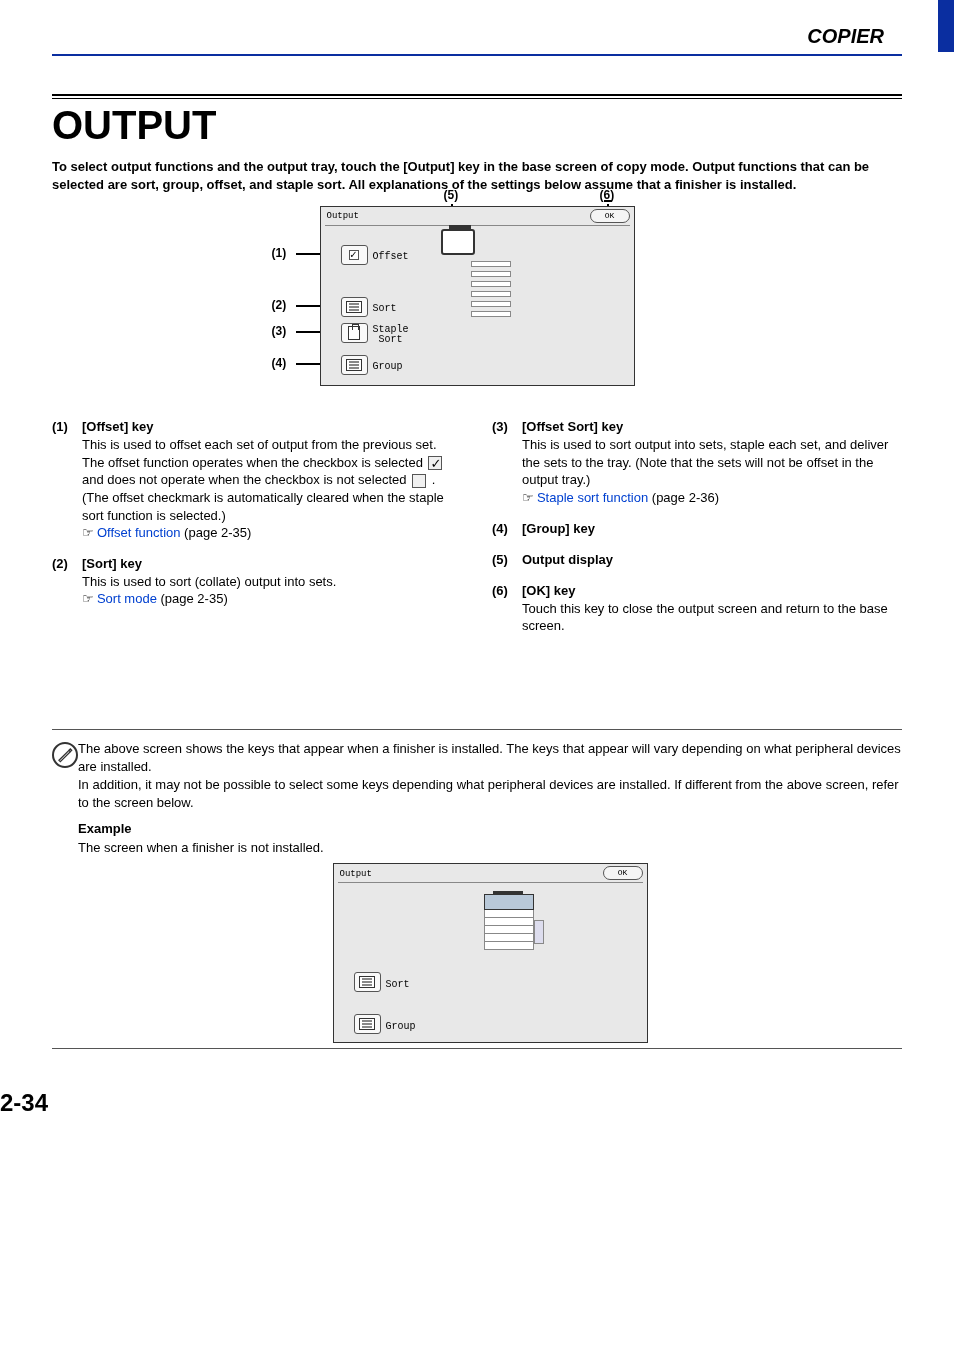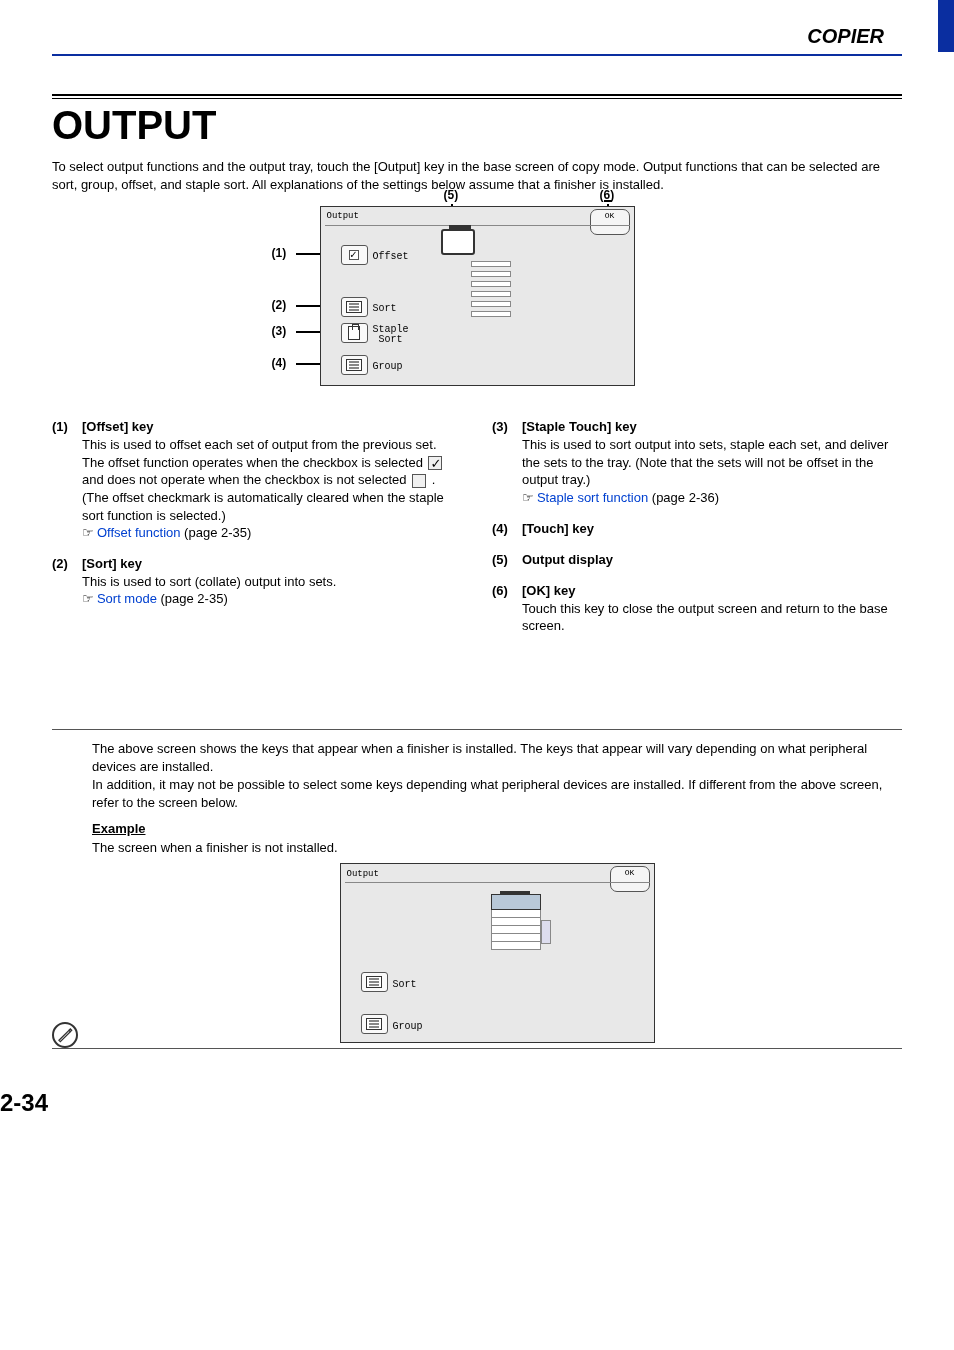--- a/index.html
+++ b/index.html
@@ -16,29 +16,29 @@
     text-align: right;
     font-weight: bold;
     font-style: italic;
     padding: 25px 70px 6px 0;
     font-size: 20px;
   }
   .header-rule { margin: 0 52px 0 52px; border-bottom: 2px solid #0a2ea0; }
   .content { padding: 0 52px 20px 52px; position: relative; }
   .double-rule { border-top: 2px solid #000; border-bottom: 1px solid #000; height: 5px; margin-top: 38px; margin-bottom: 4px; }
   h1 { font-size: 40px; margin: 0 0 10px 0; font-weight: bold; }
-  .intro { line-height: 1.4; }
+  .intro { line-height: 1.4; font-weight: bold; }
   .diagram-wrap { text-align: center; margin: 12px 0 30px 0; }
   .diagram { display: inline-block; position: relative; }
   .panel {
     width: 315px; height: 180px; border: 1px solid #333; background: #e8e8e8;
     position: relative; font-family: "Courier New", monospace; font-size: 9px;
   }
   .panel-title { position:absolute; top:4px; left:6px; }
-  .ok-btn { position:absolute; top:2px; right:4px; width:40px; height:26px; border:1px solid #555; border-radius:7px; background:#f5f5f5; text-align:center; line-height:12px; font-size:8px; }
+  .ok-btn { position:absolute; top:2px; right:4px; width:40px; height:14px; border:1px solid #555; border-radius:7px; background:#f5f5f5; text-align:center; line-height:12px; font-size:8px; }
   .panel-hr { position:absolute; top:18px; left:4px; right:4px; border-top:1px solid #888; }
   .pbtn { position:absolute; left:20px; width:27px; height:20px; border:1px solid #555; border-radius:3px; background:#f9f9f9; display:flex; align-items:center; justify-content:center; }
   .pbtn-label { position:absolute; left:52px; font-size:10px; }
   .chk { width:10px; height:10px; border:1px solid #555; display:inline-block; background:#fff; position:relative; }
   .chk::after { content:"✓"; position:absolute; top:-3px; left:0; font-size:11px; }
   .printer-icon { position:absolute; top:22px; left:120px; width:34px; height:26px; border:2px solid #333; border-radius:3px; background:#fff; }
   .printer-icon::before { content:""; position:absolute; top:-6px; left:6px; width:22px; height:6px; background:#333; }
   .trays { position:absolute; top:54px; left:150px; width:40px; }
   .tray { height:6px; border:1px solid #888; margin-bottom:4px; background:#fff; }
   .callout-num { font-weight:bold; font-size:12px; position:absolute; }
@@ -48,25 +48,25 @@
   .item { display:flex; margin-bottom:14px; }
   .item-num { width:30px; font-weight:bold; }
   .item-body { flex:1; }
   .item-title { font-weight:bold; margin-bottom:2px; }
   .item-desc { line-height:1.35; }
   .link { color:#0040d0; }
   .ptr { font-family: serif; }
   .inl-chk { display:inline-block; width:14px; height:14px; border:1px solid #555; vertical-align:middle; background:#f0f0f0; position:relative; margin:0 2px; }
   .inl-chk.checked::after { content:"✓"; position:absolute; top:-2px; left:1px; font-size:13px; }
   .note-rule { border-top:1px solid #555; margin-top:80px; }
-  .note-row { display:flex; align-items:flex-end; gap:14px; padding:10px 0 0 0; }
+  .note-row { display:flex; align-items:flex-start; padding:10px 0 0 0; }
   .note-icon { width:26px; height:26px; border:2px solid #333; border-radius:50%; flex:none; display:flex; align-items:center; justify-content:center; margin-top:2px; }
   .note-icon svg { width:16px; height:16px; }
   .note-text { flex:1; line-height:1.4; }
-  .example-label { font-weight:bold; margin-top:8px;text-decoration:underline; }
+  .example-label { font-weight:bold; margin-top:8px; }
   .small-diagram-wrap { text-align:center; margin-top:6px; }
   .panel2 { display:inline-block; width:315px; height:180px; border:1px solid #333; background:#e8e8e8; position:relative; font-family:"Courier New",monospace; font-size:9px; }
   .bottom-rule { border-top:1px solid #555; margin-top:0; }
   .footer { position:relative; font-size:24px; font-weight:bold; padding:20px 0 30px 0; }
   .contents-btn {
     position:absolute; right:52px; top:18px; width:170px; height:32px; border:2px solid #0a2ea0; border-radius:8px;
     color:#0a2ea0; font-size:18px; font-weight:bold; font-style:italic; display:flex; align-items:center; justify-content:center;
   }
   .mini-icon { width:16px; height:12px; border:1px solid #333; display:inline-block; position:relative; background:#fff; }
   .mini-icon::after { content:""; position:absolute; top:1px; left:2px; width:10px; height:2px; background:#888; box-shadow:0 3px 0 #888, 0 6px 0 #888; }
@@ -170,31 +170,31 @@
             <span class="ptr">☞ </span><span class="link">Sort mode</span><span> (page 2-35)</span>
           </div>
         </div>
       </div>
     </div>
 
     <div class="col">
       <div class="item">
         <div class="item-num">(3)</div>
         <div class="item-body">
-          <div class="item-title">[Staple Touch] key</div>
+          <div class="item-title">[Offset Sort] key</div>
           <div class="item-desc">
             <span>This is used to sort output into sets, staple each set, and deliver the sets to the tray. (Note that the sets will not be offset in the output tray.)</span><br>
             <span class="ptr">☞ </span><span class="link">Staple sort function</span><span> (page 2-36)</span>
           </div>
         </div>
       </div>
       <div class="item">
         <div class="item-num">(4)</div>
         <div class="item-body">
-          <div class="item-title">[Touch] key</div>
+          <div class="item-title">[Group] key</div>
         </div>
       </div>
       <div class="item">
         <div class="item-num">(5)</div>
         <div class="item-body">
           <div class="item-title">Output display</div>
         </div>
       </div>
       <div class="item">
         <div class="item-num">(6)</div>

